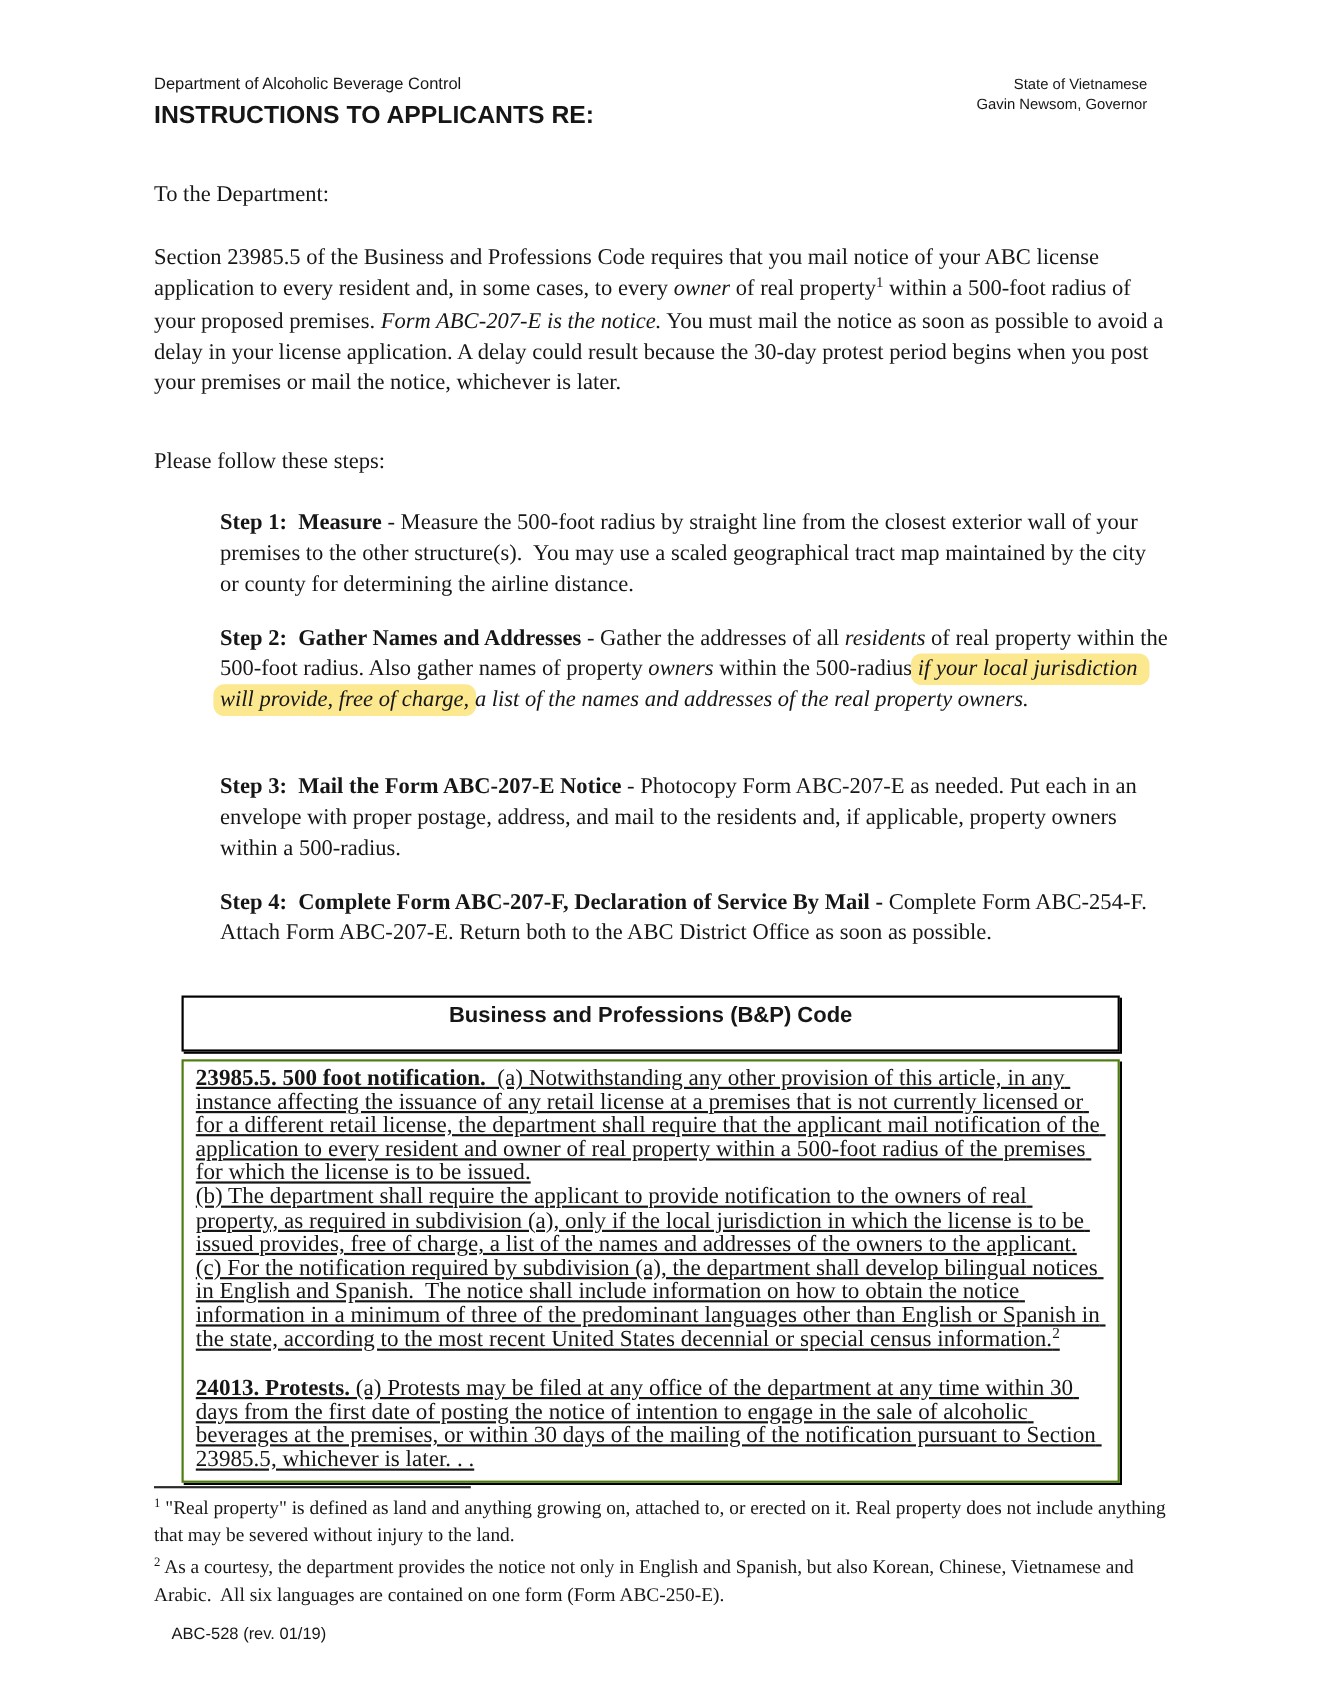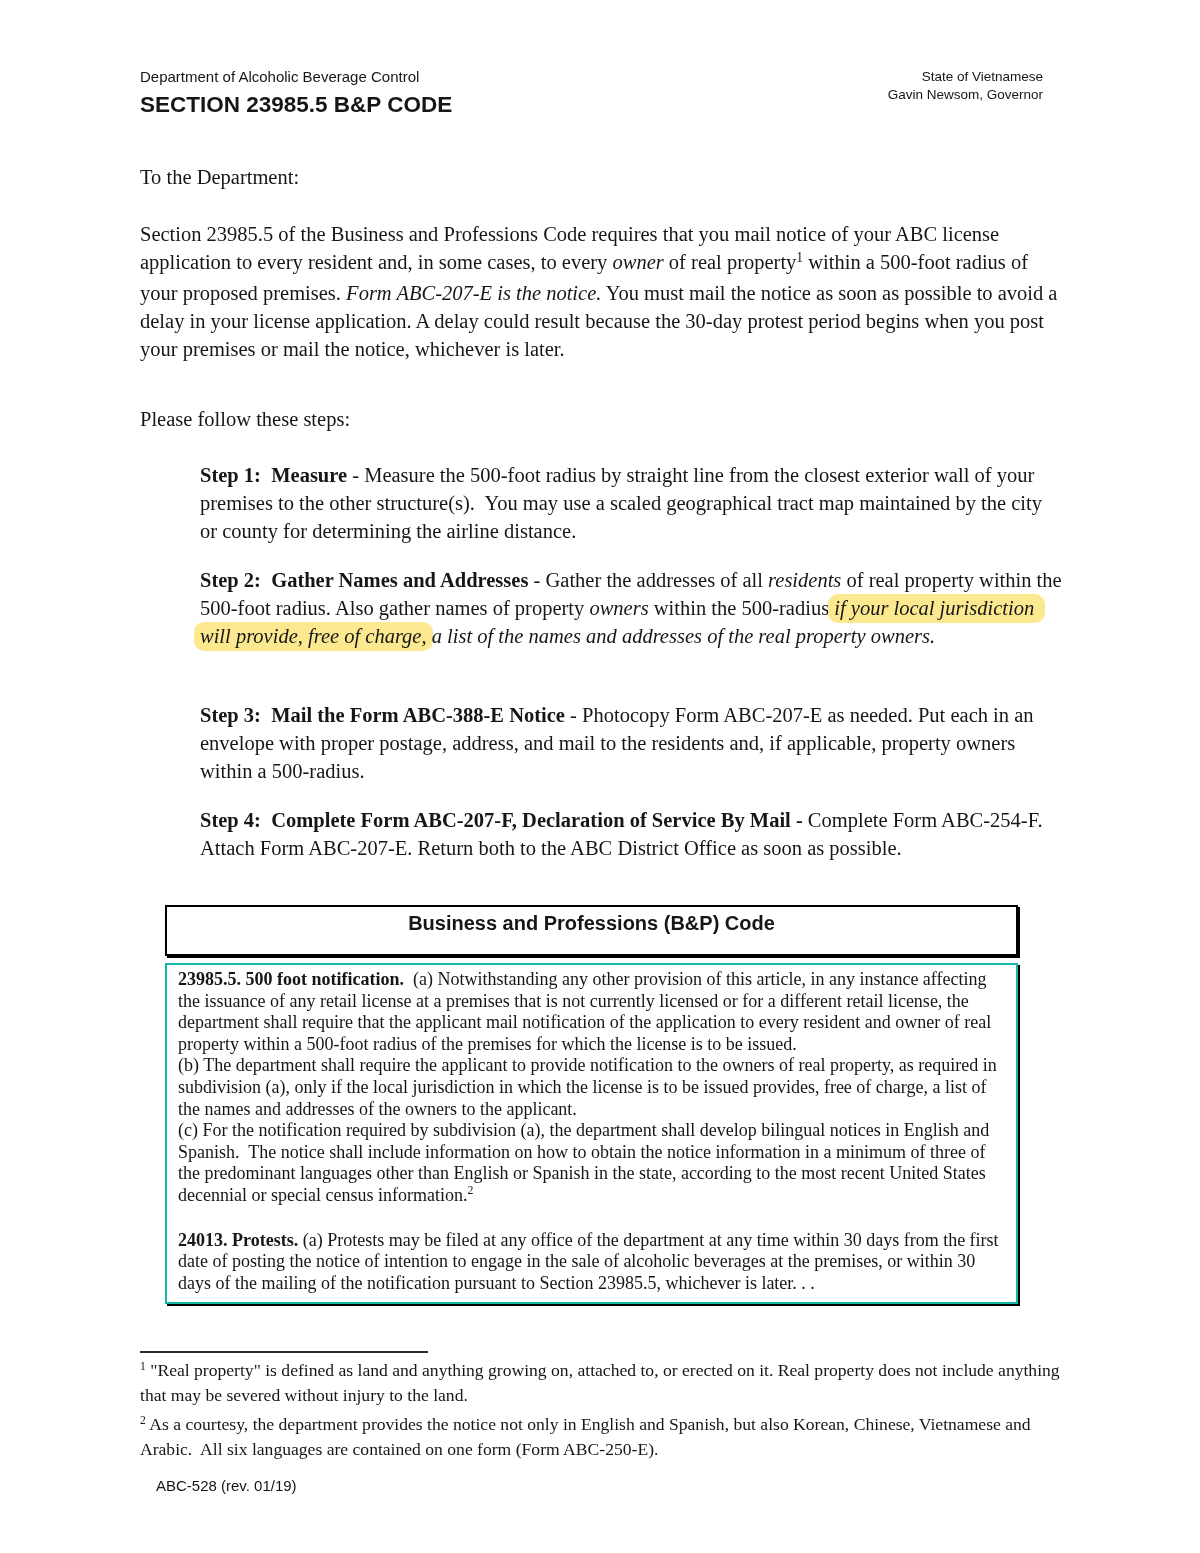--- a/index.html
+++ b/index.html
@@ -38,56 +38,57 @@
   
   .bp-header {
     top:905px; left:165px; width:853px; height:51px;
     border:2px solid #000; box-shadow:2px 2px 0 #000;
     padding-top:5px; text-align:center;
     font-family:"Liberation Sans", sans-serif; font-weight:bold; font-size:20px;
     background:#fff;
   }
   .bp-body {
     top:963px; left:165px; width:853px; min-height:338px;
-    border:2px solid #14b8a6; box-shadow:2px 2px 0 #000;
-    padding:4px 11px 8px; font-size:18px; line-height:21.6px;
+    border:2px solid #4d7c0f; box-shadow:2px 2px 0 #000;
+    padding:4px 11px 8px; font-size:21px; line-height:21.6px;
     background:#fff;
+    text-decoration:underline;
   }
   .bp-body p { margin:0; }
   .bp-body p.gap { margin-top:21px; }
 
   
   .fn-rule { top:1351px; left:140px; width:288px; border-top:2px solid #2a2a2a; height:0; }
   .fn { left:140px; width:932px; font-size:17.6px; line-height:23px; }
   .fn1 { top:1359px; } .fn2 { top:1413px; }
 
   
   .footer { top:1477px; left:156px; font-family:"Liberation Sans", sans-serif; font-size:15px; }
 </style>
 </head>
 <body>
 
 <div>
 
   <div class="abs hdr-left">
     <div class="dept">Department of Alcoholic Beverage Control</div>
-    <div class="htitle">SECTION 23985.5 B&amp;P CODE</div>
+    <div class="htitle">INSTRUCTIONS TO APPLICANTS RE:</div>
   </div>
   <div class="abs hdr-right">
     <div>State of Vietnamese</div>
     <div>Gavin Newsom, Governor</div>
   </div>
 
   <div class="abs salutation plain">To the Department:</div>
   <p class="abs intro rich"><span>Section 23985.5 of the Business and Professions Code requires that you mail notice of your ABC license application to every resident and, in some cases, to every </span><span class="i">owner</span><span> of real property</span><span class="sup">1</span><span> within a 500-foot radius of your proposed premises. </span><span class="i">Form ABC-207-E is the notice.</span><span> You must mail the notice as soon as possible to avoid a delay in your license application. A delay could result because the 30-day protest period begins when you post your premises or mail the notice, whichever is later.</span></p>
   <div class="abs please plain">Please follow these steps:</div>
 
   <p class="abs step step1 rich"><span class="b">Step 1:  Measure</span><span> - Measure the 500-foot radius by straight line from the closest exterior wall of your premises to the other structure(s).  You may use a scaled geographical tract map maintained by the city or county for determining the airline distance.</span></p>
   <p class="abs step step2 rich"><span class="b">Step 2:  Gather Names and Addresses</span><span> - Gather the addresses of all </span><span class="i">residents</span><span> of real property within the 500-foot radius. Also gather names of property </span><span class="i">owners</span><span> within the 500-radius </span><span class="i hl">if your local jurisdiction will provide, free of charge,</span><span class="i"> </span><span class="i">a list of the names and addresses of the real property owners.</span></p>
-  <p class="abs step step3 rich"><span class="b">Step 3:  Mail the Form ABC-388-E Notice</span><span> - Photocopy Form ABC-207-E as needed. Put each in an envelope with proper postage, address, and mail to the residents and, if applicable, property owners within a 500-radius.</span></p>
+  <p class="abs step step3 rich"><span class="b">Step 3:  Mail the Form ABC-207-E Notice</span><span> - Photocopy Form ABC-207-E as needed. Put each in an envelope with proper postage, address, and mail to the residents and, if applicable, property owners within a 500-radius.</span></p>
   <p class="abs step step4 rich"><span class="b">Step 4:  Complete Form ABC-207-F, Declaration of Service By Mail -</span><span> Complete Form ABC-254-F. Attach Form ABC-207-E. Return both to the ABC District Office as soon as possible.</span></p>
 
   <div class="abs bp-header">Business and Professions (B&amp;P) Code</div>
   <div class="abs bp-body">
     <p class="rich"><span class="b">23985.5. 500 foot notification.</span><span>  (a) Notwithstanding any other provision of this article, in any instance affecting the issuance of any retail license at a premises that is not currently licensed or for a different retail license, the department shall require that the applicant mail notification of the application to every resident and owner of real property within a 500-foot radius of the premises for which the license is to be issued.</span></p>
     <p class="rich"><span>(b) The department shall require the applicant to provide notification to the owners of real property, as required in subdivision (a), only if the local jurisdiction in which the license is to be issued provides, free of charge, a list of the names and addresses of the owners to the applicant.</span></p>
     <p class="rich"><span>(c) For the notification required by subdivision (a), the department shall develop bilingual notices in English and Spanish.  The notice shall include information on how to obtain the notice information in a minimum of three of the predominant languages other than English or Spanish in the state, according to the most recent United States decennial or special census information.</span><span class="sup">2</span></p>
     <p class="rich gap"><span class="b">24013. Protests.</span><span> (a) Protests may be filed at any office of the department at any time within 30 days from the first date of posting the notice of intention to engage in the sale of alcoholic beverages at the premises, or within 30 days of the mailing of the notification pursuant to Section 23985.5, whichever is later. . .</span></p>
   </div>
 

